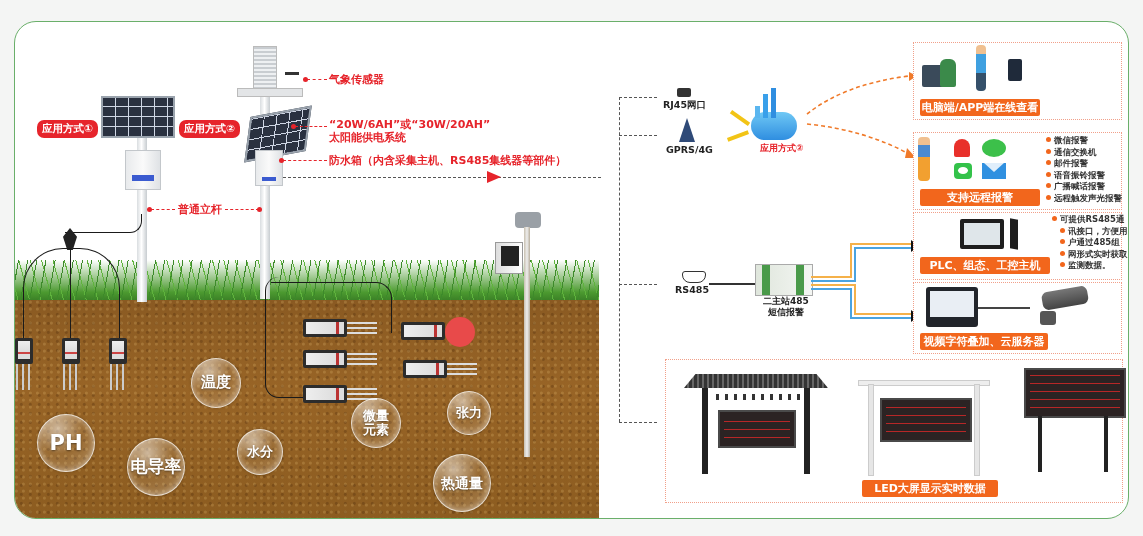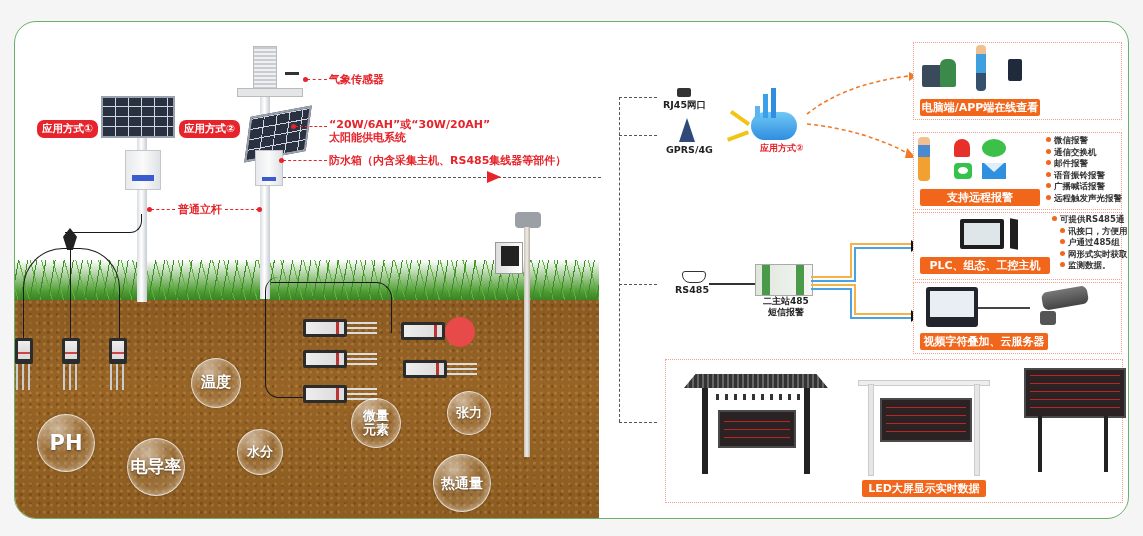--- a/index.html
+++ b/index.html
@@ -250,16 +250,16 @@
     <div class="wleg" style="left:308px;top:24px;width:4px;height:90px;"></div>
     <div class="led" style="left:214px;top:38px;width:88px;height:40px;">
         <div class="rows"></div>
       </div>
 
     <div class="led" style="left:358px;top:8px;width:98px;height:46px;">
         <div class="rows"></div>
       </div>
     <div class="leg" style="left:372px;top:56px;width:4px;height:56px;"></div>
     <div class="leg" style="left:438px;top:56px;width:4px;height:56px;"></div>
-    <div class="otag" style="left:196px;top:120px;width:124px;">LED大屏显示实时数据</div>
+    <div class="otag" style="left:196px;top:120px;width:136px;">LED大屏显示实时数据</div>
   </div>
 
 </div>
 
 </body></html>

